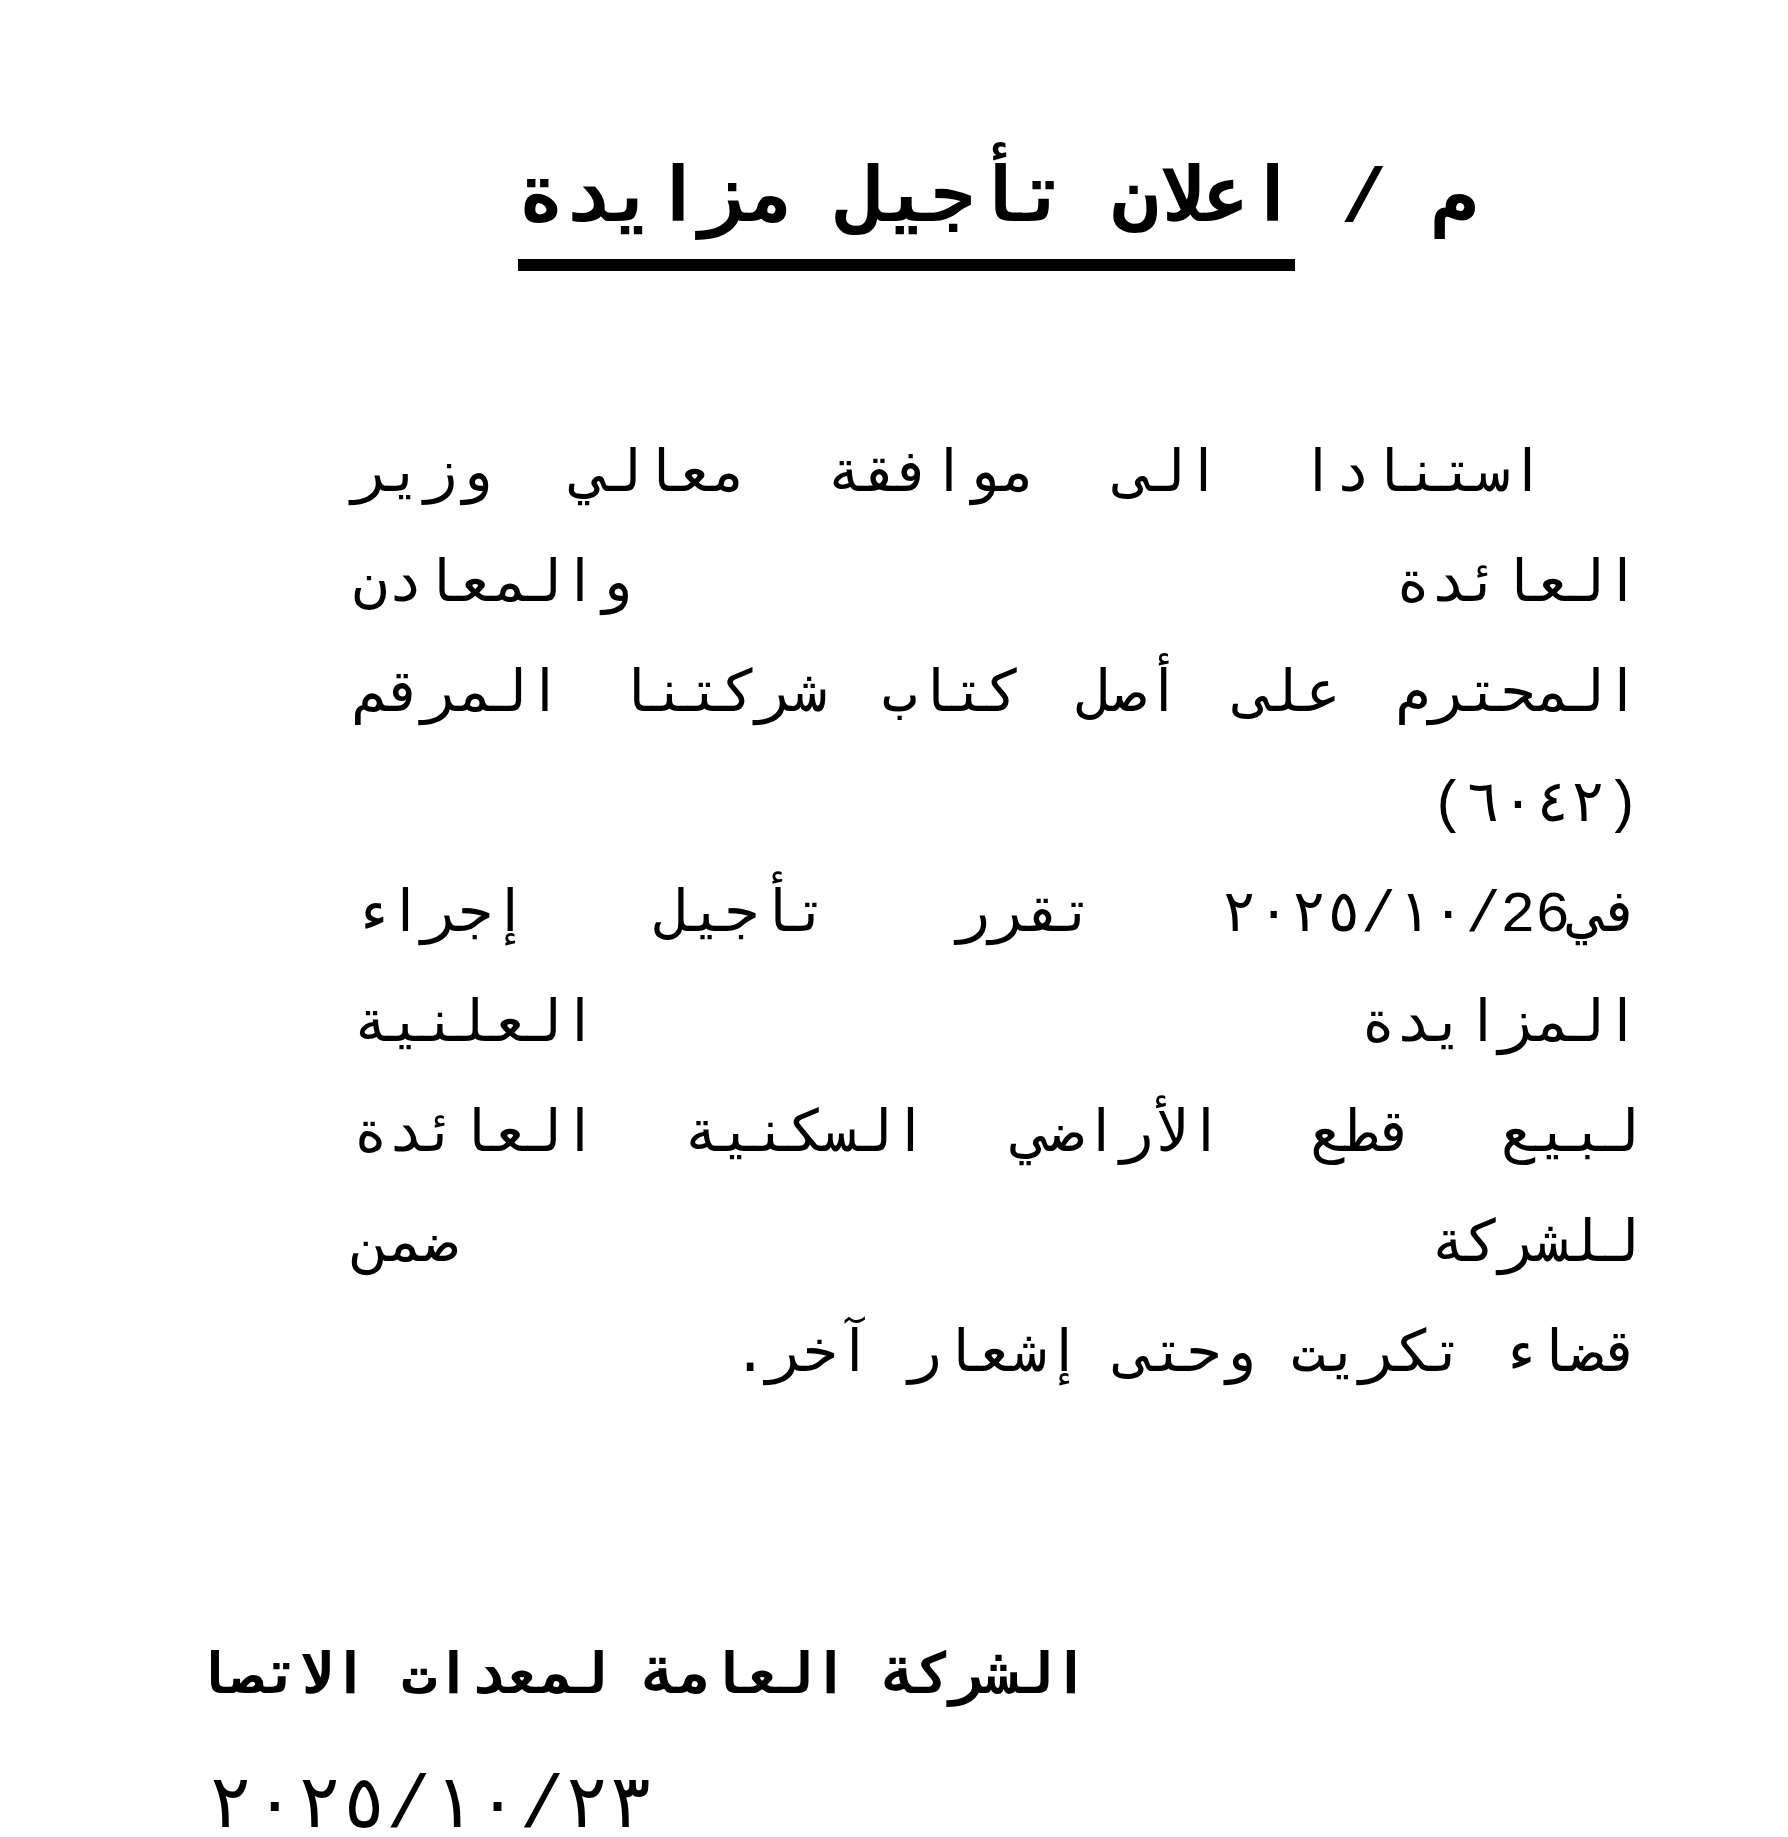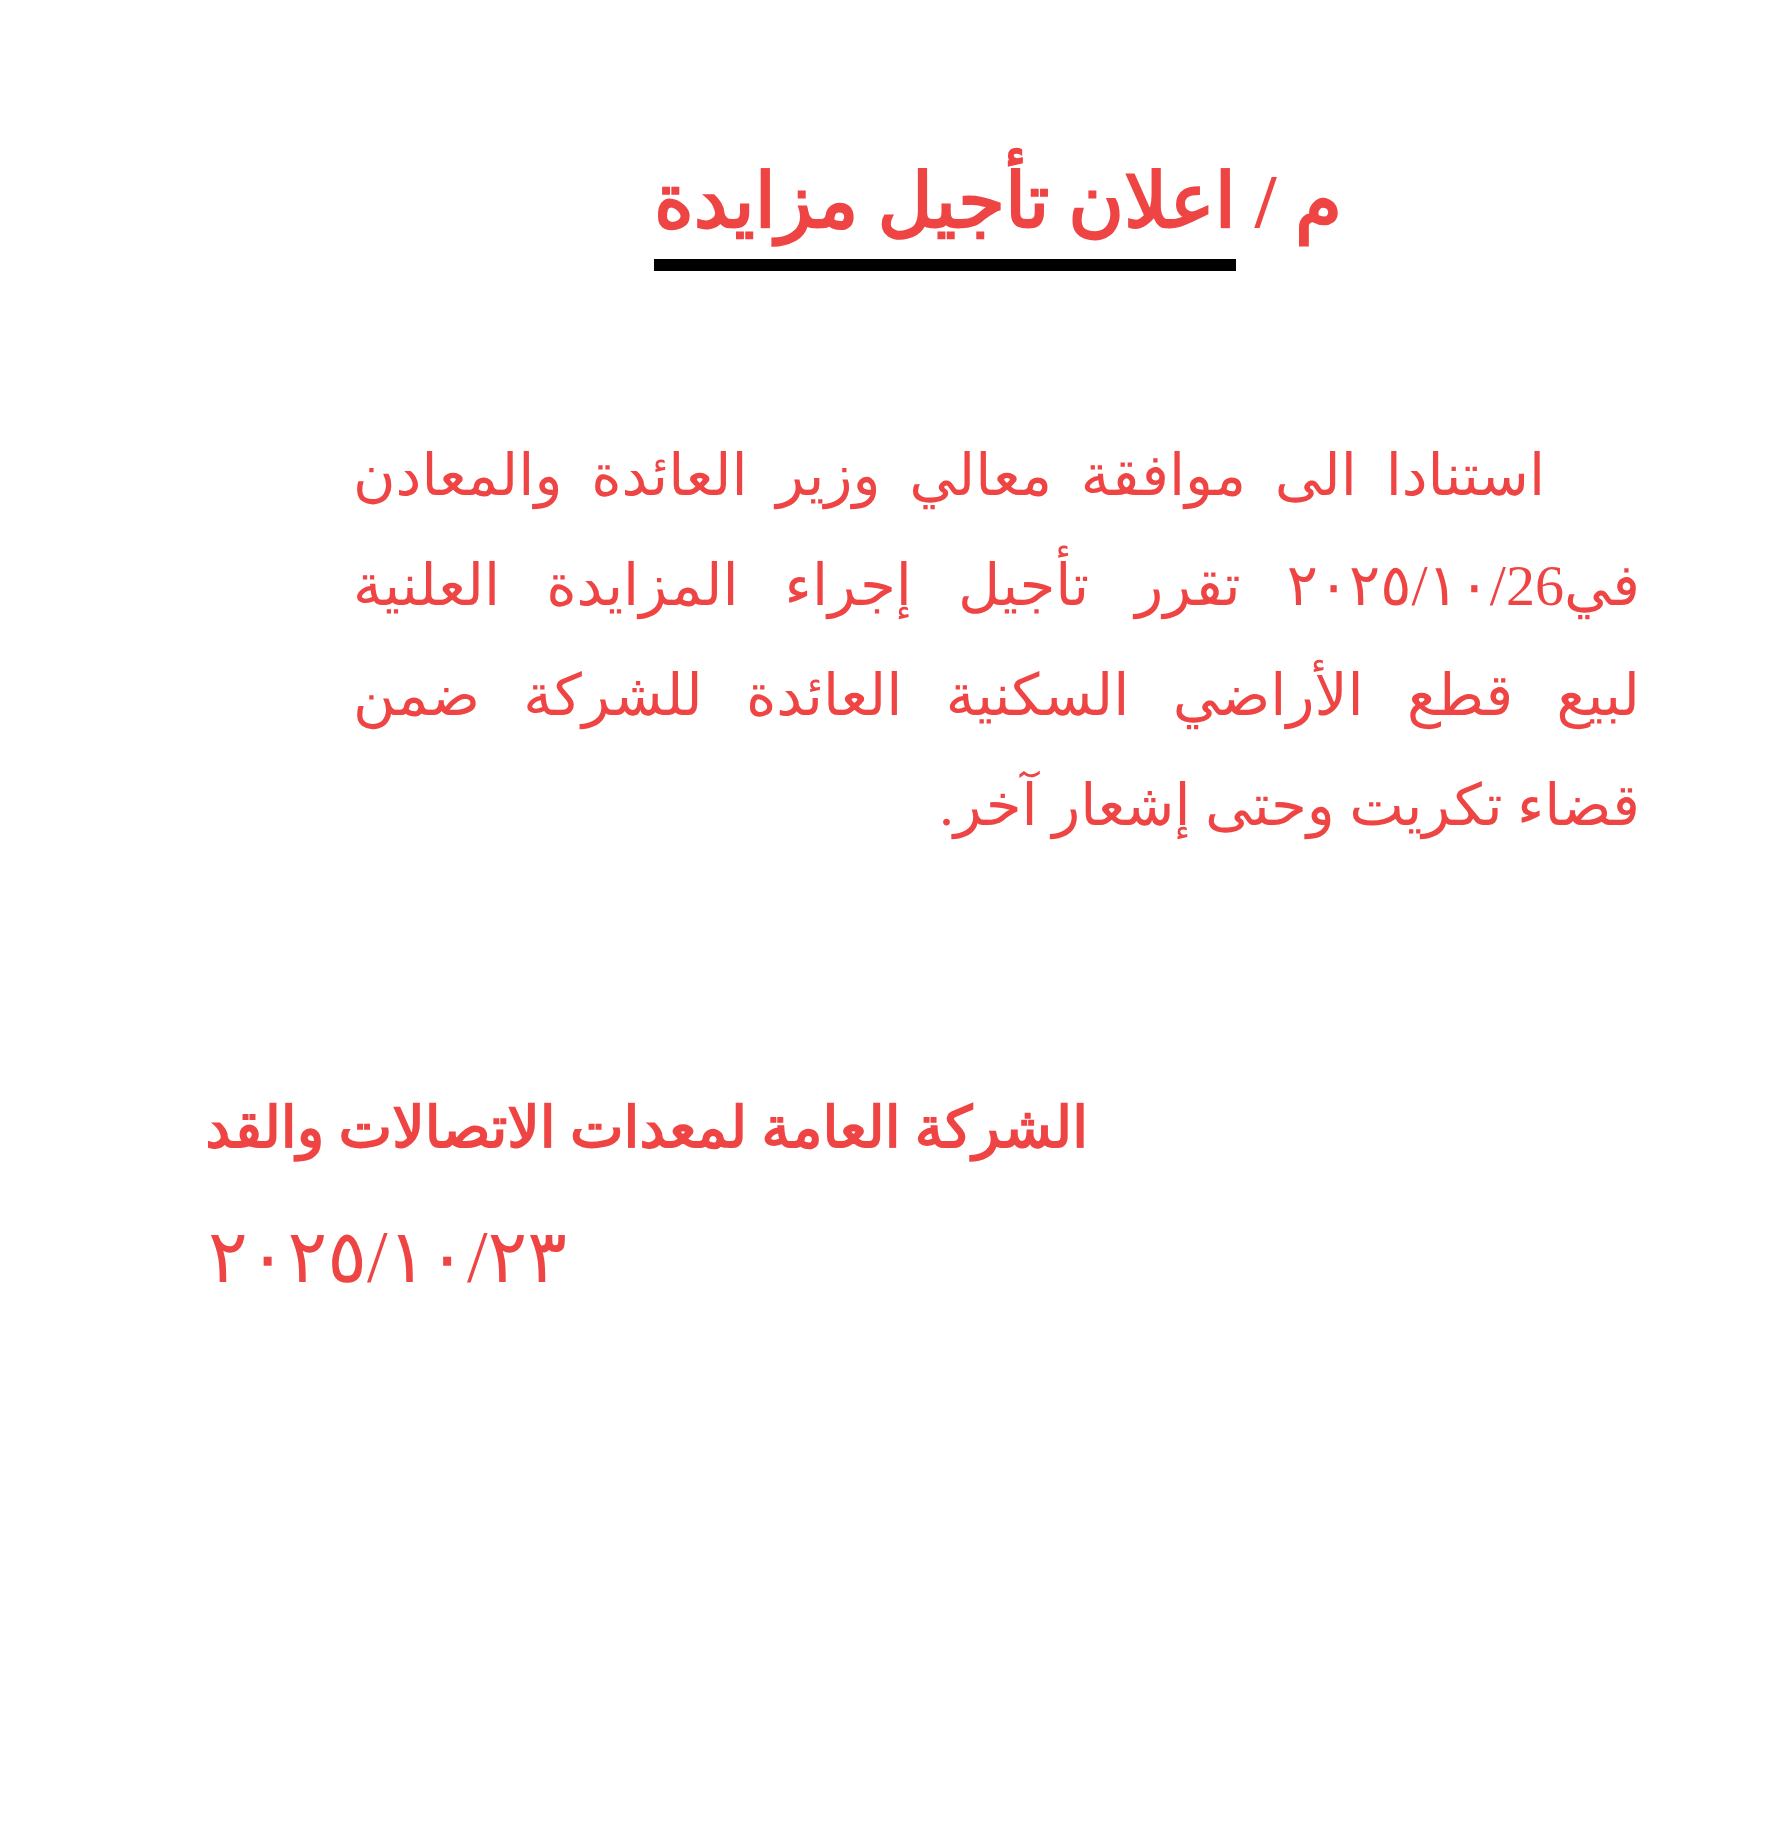--- a/index.html
+++ b/index.html
@@ -5,22 +5,22 @@
   html, body {
     margin: 0;
     padding: 0;
     background: #ffffff;
   }
   .page {
     position: relative;
     width: 1580px;
     height: 1837px;
     background: #ffffff;
-    color: #ef4444;
-    font-family: Liberation Serif, serif;
+    color: #000000;
+    font-family: Liberation Mono, monospace;
     overflow: hidden;
   }
   
   .title {
     padding-top: 148px;
     text-align: center;
     direction: rtl;
     unicode-bidi: embed;
     font-size: 76px;
     font-weight: bold;
@@ -76,20 +76,21 @@
 <body>
 
 <div class="page">
 
   <div class="title">
     <span>م / </span><span class="underlined">اعلان تأجيل مزايدة</span>
   </div>
 
   <div class="body-paragraph">
     <div class="line first">استنادا الى موافقة معالي وزير العائدة والمعادن</div>
+    <div class="line">المحترم على أصل كتاب شركتنا المرقم (٦٠٤٢)</div>
     <div class="line">في٢٠٢٥/١٠/26 تقرر تأجيل إجراء المزايدة العلنية</div>
     <div class="line">لبيع قطع الأراضي السكنية العائدة للشركة ضمن</div>
     <div class="line last">قضاء تكريت وحتى إشعار آخر.</div>
   </div>
 
   <div class="signature">الشركة العامة لمعدات الاتصالات والقدرة</div>
 
   <div class="doc-date">٢٠٢٥/١٠/٢٣</div>
 
 </div>

